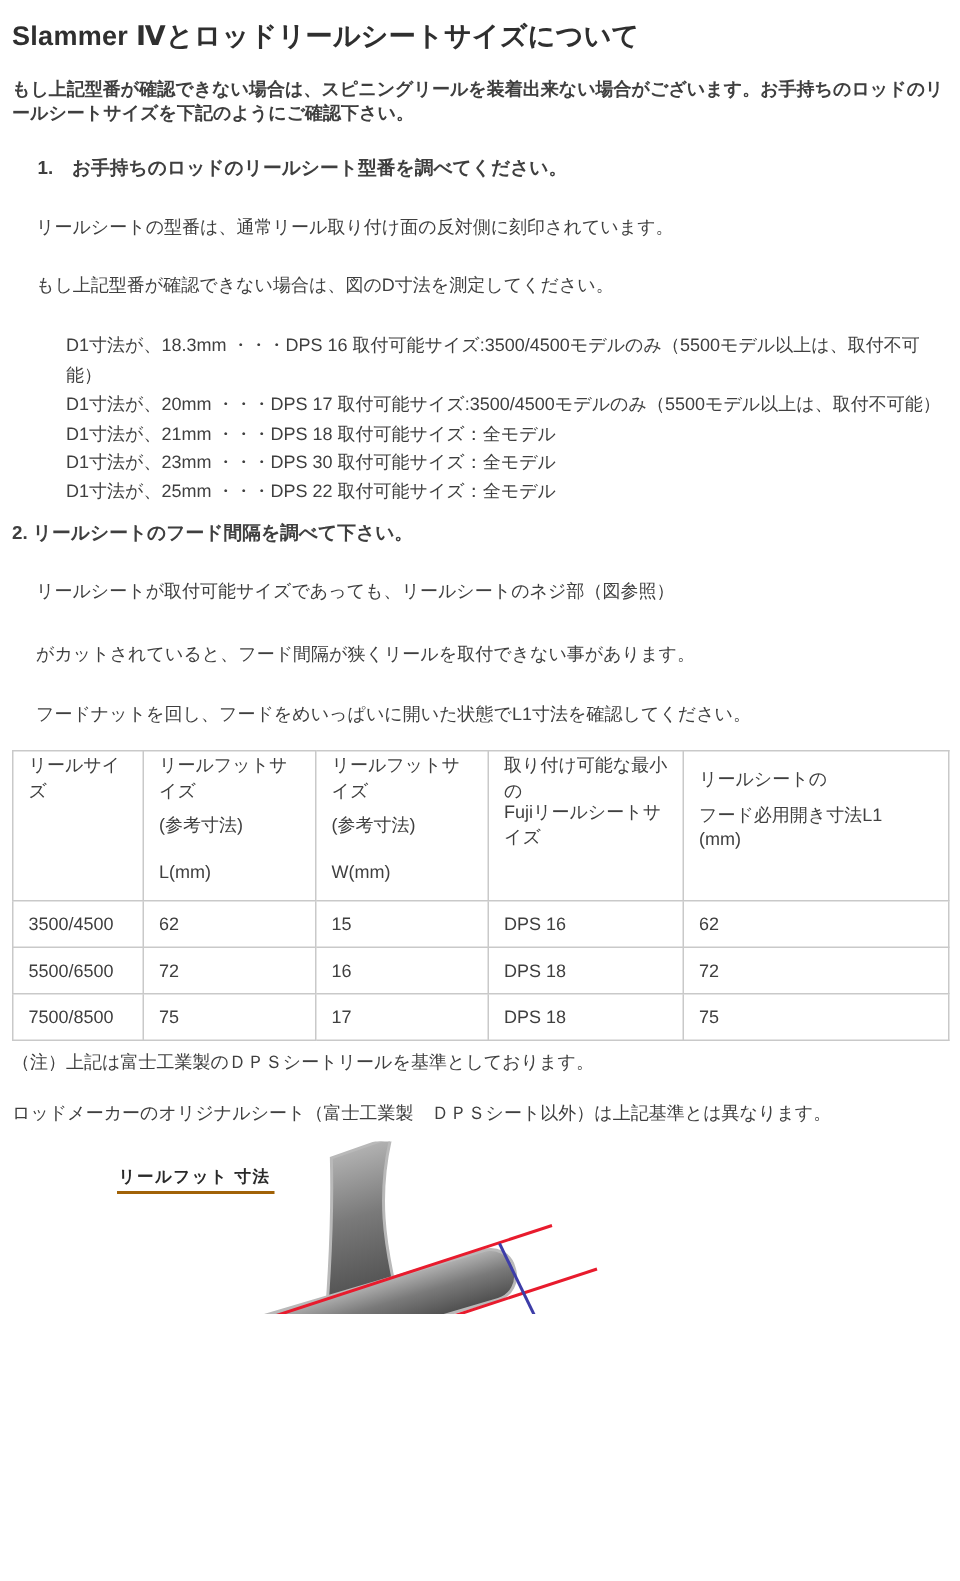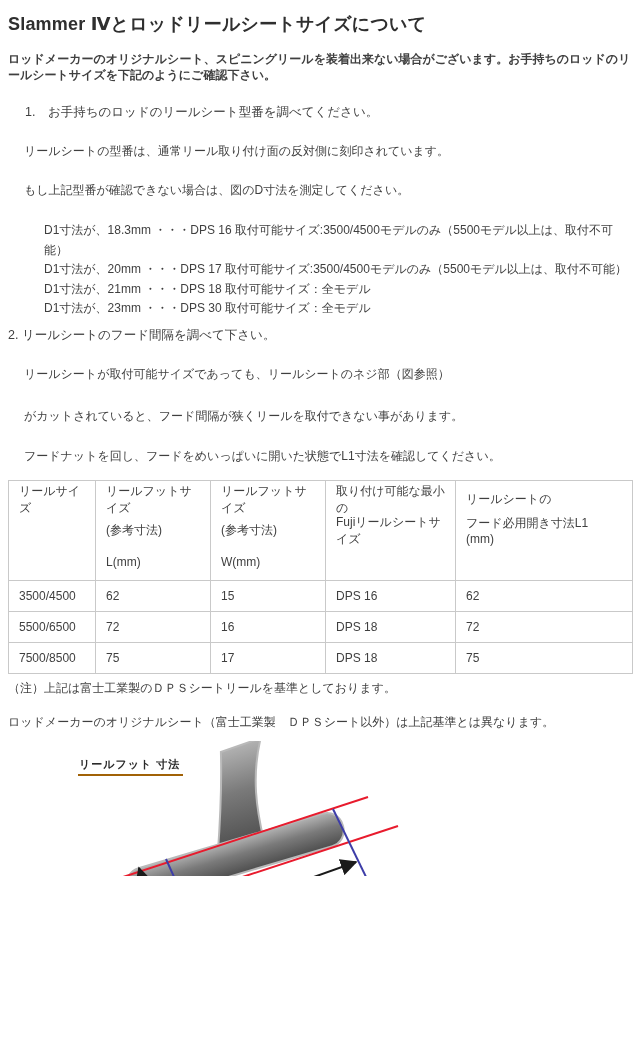--- a/index.html
+++ b/index.html
@@ -1,20 +1,20 @@
 <!DOCTYPE html>
 <html><head>
 <meta charset="utf-8">
 <style>
   html,body{margin:0;padding:0;background:#ffffff;}
   body{width:640px;font-family:"Liberation Sans","DejaVu Sans",sans-serif;color:#3f3f3f;}
   .page{width:640px;height:876px;position:relative;overflow:hidden;box-sizing:border-box;padding:12px 8px 0 8px;}
   .title{font-size:18px;font-weight:bold;color:#2f2f2f;margin:0 0 15px 0;letter-spacing:.2px;}
   .intro{font-size:12px;font-weight:bold;line-height:1.35;margin:0 0 21px 0;}
-  .step-heading{font-size:12.5px;font-weight:normal;margin:0 0 22px 0;}
+  .step-heading{font-size:12.5px;font-weight:bold;margin:0 0 22px 0;}
   .step-heading.s1{margin-left:17px;}
   .ind{margin-left:16px;font-size:12px;margin-top:0;margin-bottom:22px;}
   .d1-list{margin:0 0 9px 36px;font-size:12px;line-height:19.4px;}
   .s2p{margin-bottom:25px;}
   .s2p2{margin-bottom:23px;}
   .s2p3{margin-bottom:15px;}
   table.spec{border-collapse:collapse;table-layout:fixed;width:624px;margin:0 0 6px 0;font-size:12px;}
   table.spec td{border:1px solid #c9c9c9;padding:8px 10px;vertical-align:top;color:#3f3f3f;}
   table.spec td.hd{padding:3px 10px;}
   .hline{height:31px;display:flex;align-items:center;}
@@ -34,31 +34,32 @@
   .thread{stroke:#2f2f2f;stroke-width:2.4;}
   .rib{stroke:#1e1e1e;stroke-width:2.6;}
 </style>
 </head>
 <body>
 
 <div class="page">
 
   <h1 class="title">Slammer Ⅳとロッドリールシートサイズについて</h1>
 
-  <p class="intro">ロッドメーカーのオリジナルシート、スピニングリールを装着出来ない場合がございます。お手持ちのロッドのリールシートサイズを下記のようにご確認下さい。</p>
+  <p class="intro">もし上記型番が確認できない場合は、スピニングリールを装着出来ない場合がございます。お手持ちのロッドのリールシートサイズを下記のようにご確認下さい。</p>
 
   <p class="step-heading s1">1.　お手持ちのロッドのリールシート型番を調べてください。</p>
   <p class="ind">リールシートの型番は、通常リール取り付け面の反対側に刻印されています。</p>
   <p class="ind">もし上記型番が確認できない場合は、図のD寸法を測定してください。</p>
 
   <div class="d1-list">
     <div>D1寸法が、18.3mm ・・・DPS 16 取付可能サイズ:3500/4500モデルのみ（5500モデル以上は、取付不可能）</div>
     <div>D1寸法が、20mm ・・・DPS 17 取付可能サイズ:3500/4500モデルのみ（5500モデル以上は、取付不可能）</div>
     <div>D1寸法が、21mm ・・・DPS 18 取付可能サイズ：全モデル</div>
     <div>D1寸法が、23mm ・・・DPS 30 取付可能サイズ：全モデル</div>
+    <div>D1寸法が、25mm ・・・DPS 22 取付可能サイズ：全モデル</div>
   </div>
 
   <p class="step-heading">2. リールシートのフード間隔を調べて下さい。</p>
   <p class="ind s2p">リールシートが取付可能サイズであっても、リールシートのネジ部（図参照）</p>
   <p class="ind s2p2">がカットされていると、フード間隔が狭くリールを取付できない事があります。</p>
   <p class="ind s2p3">フードナットを回し、フードをめいっぱいに開いた状態でL1寸法を確認してください。</p>
 
   <table class="spec">
     <colgroup>
         <col style="width:87px">

